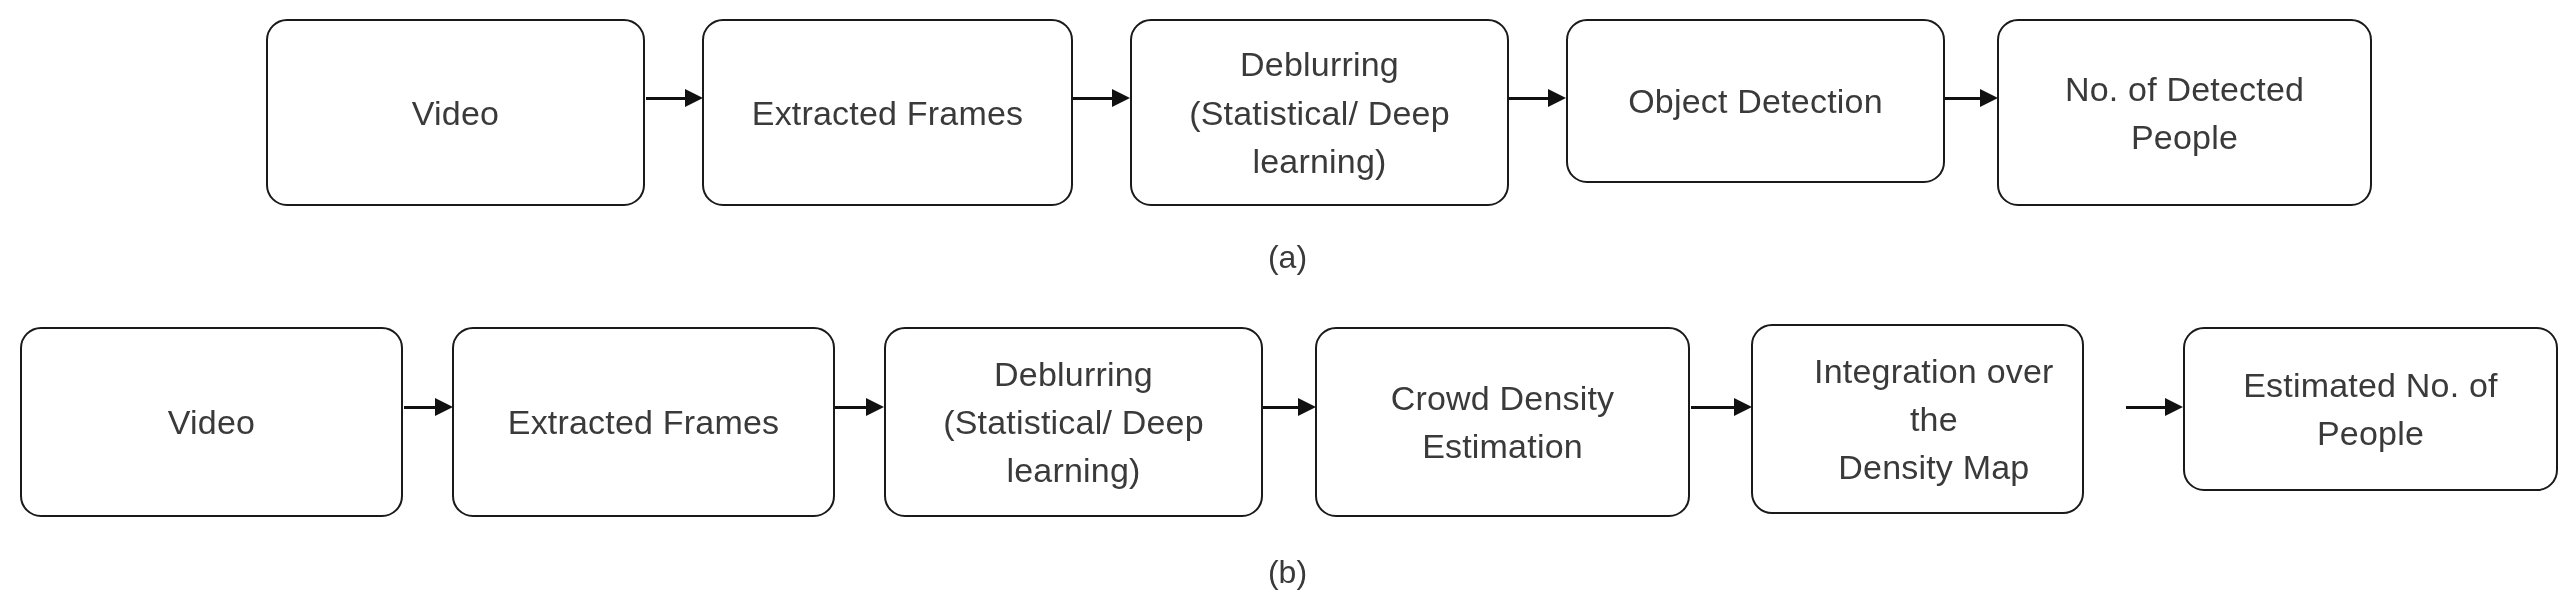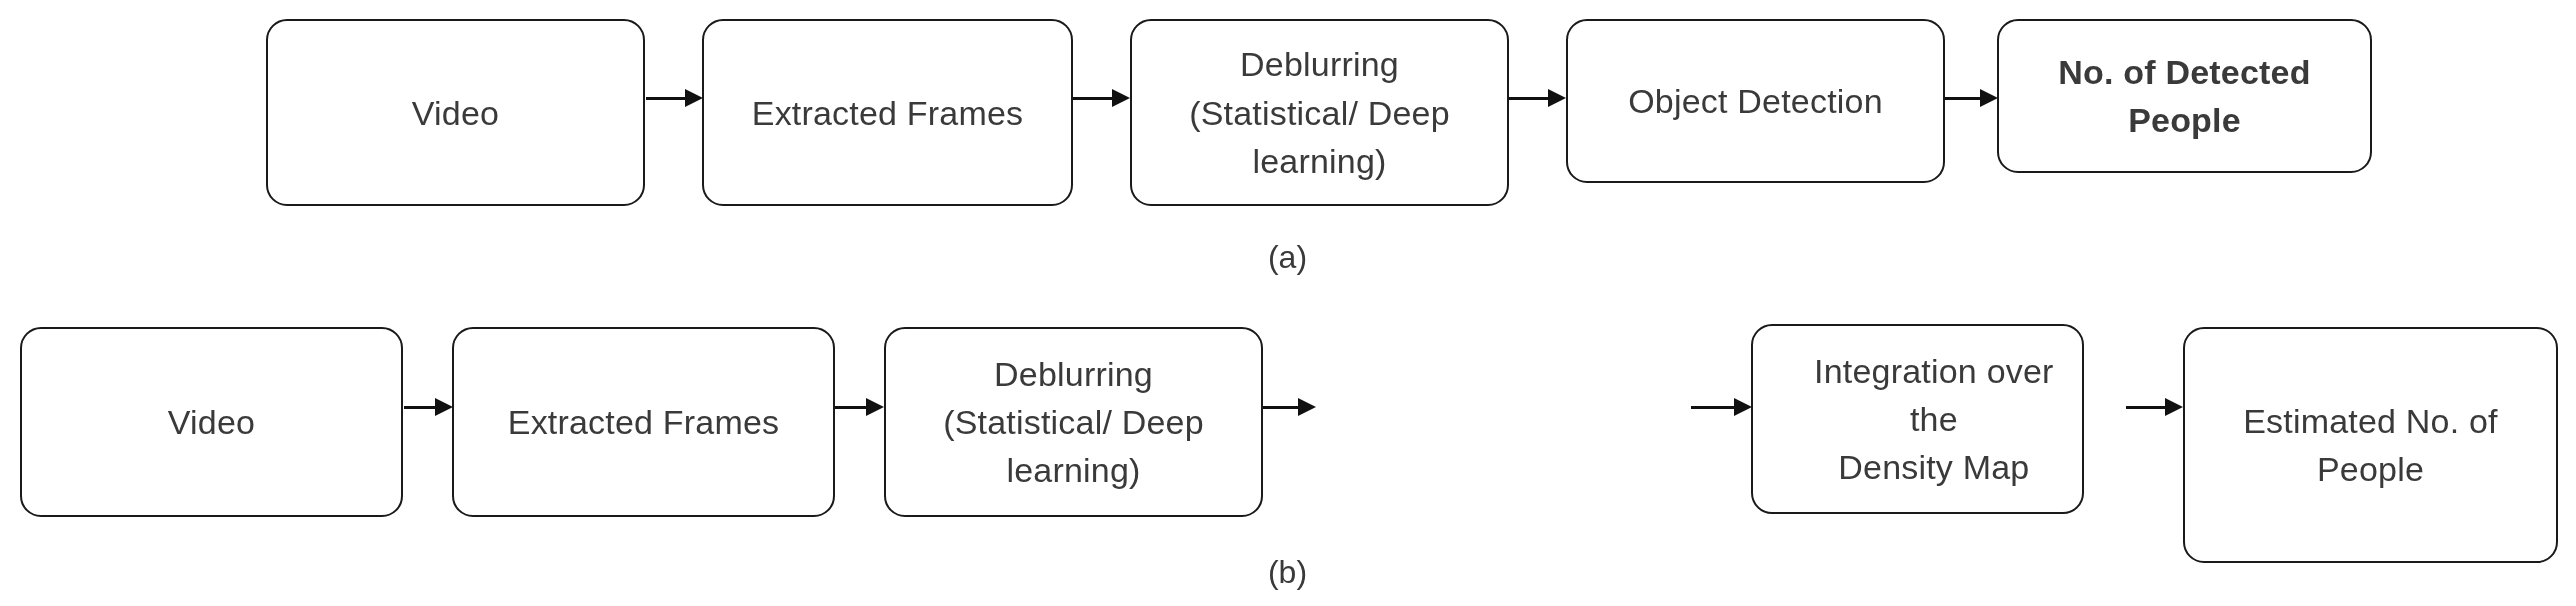--- a/index.html
+++ b/index.html
@@ -95,21 +95,21 @@
       <span class="node-label">Extracted Frames</span>
     </div>
     <div class="node-box" id="a3" style="left: 1130px; top: 19.4px; width: 379px; height: 187px;">
       <span class="node-label">Deblurring
 (Statistical/ Deep
 learning)</span>
     </div>
     <div class="node-box" id="a4" style="left: 1566px; top: 19.4px; width: 379px; height: 164px;">
       <span class="node-label">Object Detection</span>
     </div>
-    <div class="node-box" id="a5" style="left: 1997px; top: 19.4px; width: 375px; height: 154px; font-weight: bold;">
+    <div class="node-box" id="a5" style="left: 1997px; top: 19.4px; width: 375px; height: 187px;">
       <span class="node-label">No. of Detected
 People</span>
     </div>
 
     <div class="connector" id="a-c1" style="left: 646px; top: 84px; width: 56px;">
         <span class="shaft" style="width: 40px;"></span>
         <span class="head" style="left: 39px;"></span>
       </div>
     <div class="connector" id="a-c2" style="left: 1073px; top: 84px; width: 56px;">
         <span class="shaft" style="width: 40px;"></span>
@@ -133,25 +133,29 @@
       <span class="node-label">Video</span>
     </div>
     <div class="node-box" id="b2" style="left: 452px; top: 20px; width: 383px; height: 190px;">
       <span class="node-label">Extracted Frames</span>
     </div>
     <div class="node-box" id="b3" style="left: 884px; top: 20px; width: 379px; height: 190px;">
       <span class="node-label">Deblurring
 (Statistical/ Deep
 learning)</span>
     </div>
+    <div class="node-box" id="b4" style="left: 1315px; top: 20px; width: 375px; height: 190px;">
+      <span class="node-label">Crowd Density
+Estimation</span>
+    </div>
     <div class="node-box" id="b5" style="left: 1751px; top: 17px; width: 333px; height: 190px; padding-left: 44px;">
       <span class="node-label">Integration over the
 Density Map</span>
     </div>
-    <div class="node-box" id="b6" style="left: 2183px; top: 20px; width: 375px; height: 236px;">
+    <div class="node-box" id="b6" style="left: 2183px; top: 20px; width: 375px; height: 164px;">
       <span class="node-label">Estimated No. of
 People</span>
     </div>
 
     <div class="connector" id="b-c1" style="left: 404px; top: 86px; width: 48px;">
         <span class="shaft" style="width: 32px;"></span>
         <span class="head" style="left: 31px;"></span>
       </div>
     <div class="connector" id="b-c2" style="left: 835px; top: 86px; width: 48px;">
         <span class="shaft" style="width: 32px;"></span>

